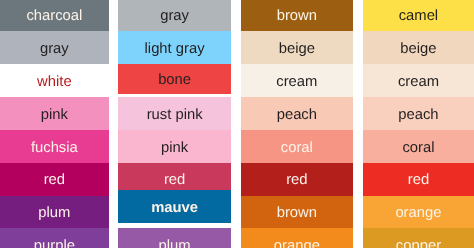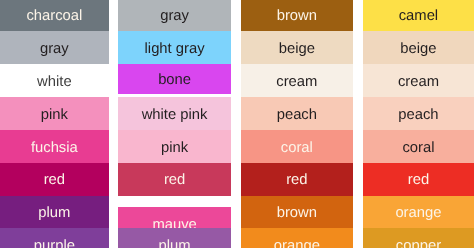--- a/index.html
+++ b/index.html
@@ -19,21 +19,21 @@
 
 <div class="board">
   <div class="col" style="left: 0px; width: 108.7px;">
     <div class="sw" style="top: -1.55px; height: 32.85px; background: rgb(108, 118, 125);">
         <span style="color: rgb(252, 244, 232);">charcoal</span>
       </div>
     <div class="sw" style="top: 31.3px; height: 32.85px; background: rgb(175, 180, 188);">
         <span style="color: rgb(35, 31, 32);">gray</span>
       </div>
     <div class="sw" style="top: 64.15px; height: 32.85px; background: rgb(255, 255, 255);">
-        <span style="color: #404040;">white</span>
+        <span style="color: #b91c1c;">white</span>
       </div>
     <div class="sw" style="top: 97px; height: 32.85px; background: rgb(244, 144, 189);">
         <span style="color: rgb(35, 31, 32);">pink</span>
       </div>
     <div class="sw" style="top: 129.85px; height: 32.85px; background: rgb(232, 60, 146);">
         <span style="color: rgb(252, 244, 232);">fuchsia</span>
       </div>
     <div class="sw" style="top: 162.7px; height: 32.85px; background: rgb(179, 0, 94);">
         <span style="color: rgb(252, 244, 232);">red</span>
       </div>
@@ -44,33 +44,33 @@
         <span style="color: rgb(252, 244, 232);">purple</span>
       </div>
   </div>
   <div class="col" style="left: 118.4px; width: 112.4px;">
     <div class="sw" style="top: -1.55px; height: 32.85px; background: rgb(176, 181, 185);">
         <span style="color: rgb(35, 31, 32);">gray</span>
       </div>
     <div class="sw" style="top: 31.3px; height: 32.85px; background: #7dd3fc;">
         <span style="color: rgb(35, 31, 32);">light gray</span>
       </div>
-    <div class="sw" style="top: 64.15px; height: 30px; background: #d946ef;">
+    <div class="sw" style="top: 64.15px; height: 30px; background: #ef4444;">
         <span style="color: rgb(35, 31, 32);">bone</span>
       </div>
     <div class="sw" style="top: 97px; height: 32.85px; background: rgb(245, 196, 220);">
-        <span style="color: rgb(35, 31, 32);">white pink</span>
+        <span style="color: rgb(35, 31, 32);">rust pink</span>
       </div>
     <div class="sw" style="top: 129.85px; height: 32.85px; background: rgb(249, 182, 206);">
         <span style="color: rgb(35, 31, 32);">pink</span>
       </div>
     <div class="sw" style="top: 162.7px; height: 32.85px; background: rgb(200, 57, 91);">
         <span style="color: rgb(252, 244, 232);">red</span>
       </div>
-    <div class="sw" style="top: 207px; height: 32.85px; background: #ec4899;">
+    <div class="sw" style="top: 190px; height: 32.85px; background: #0369a1; font-weight: bold;">
         <span style="color: rgb(252, 244, 232);">mauve</span>
       </div>
     <div class="sw" style="top: 228.4px; height: 32.85px; background: rgb(150, 89, 165);">
         <span style="color: rgb(252, 244, 232);">plum</span>
       </div>
   </div>
   <div class="col" style="left: 240.5px; width: 112.7px;">
     <div class="sw" style="top: -1.55px; height: 32.85px; background: rgb(156, 95, 17);">
         <span style="color: rgb(252, 244, 232);">brown</span>
       </div>

